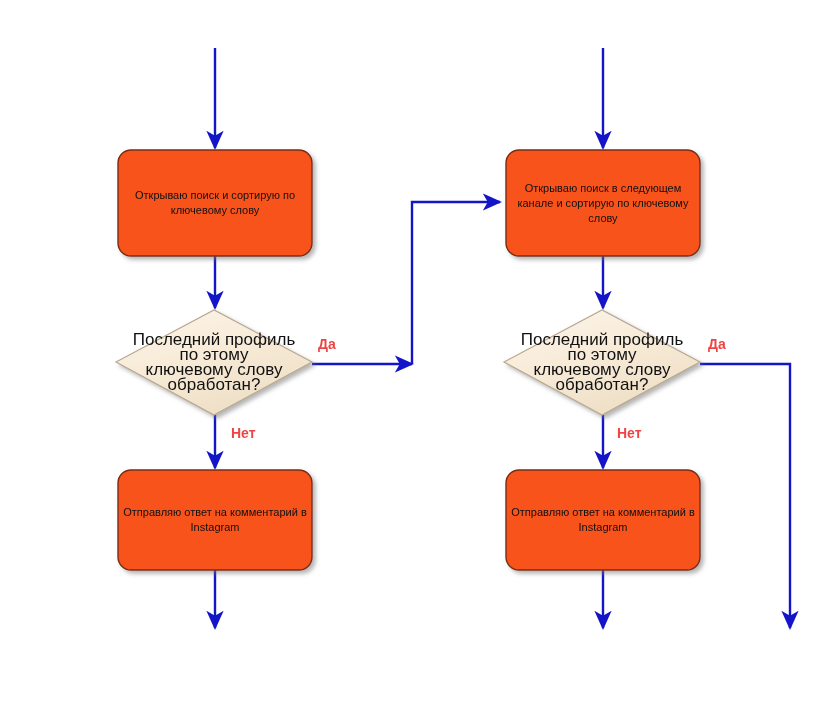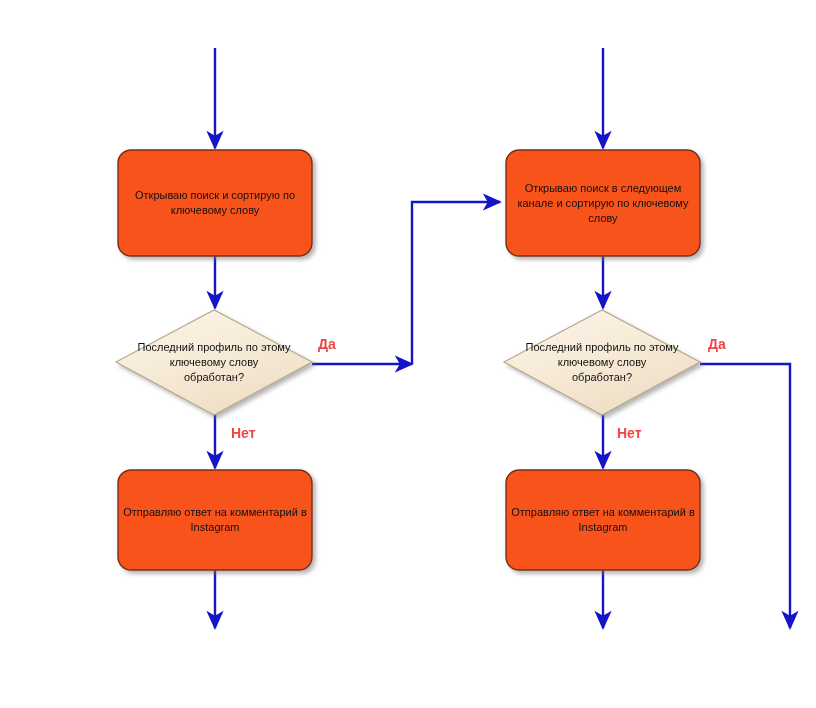--- a/index.html
+++ b/index.html
@@ -33,21 +33,21 @@
     color: #111111;
     font-size: 11px;
     line-height: 15px;
     pointer-events: none;
     white-space: pre-line;
   }
   .process-label {
     font-size: 11px;
   }
   .decision-label {
-    font-size: 11px;
+    font-size: 17px;
   }
   .edge-label {
     position: absolute;
     font-size: 14px;
     font-weight: bold;
     color: #ef4444;
     white-space: nowrap;
   }
 </style>
 </head>

